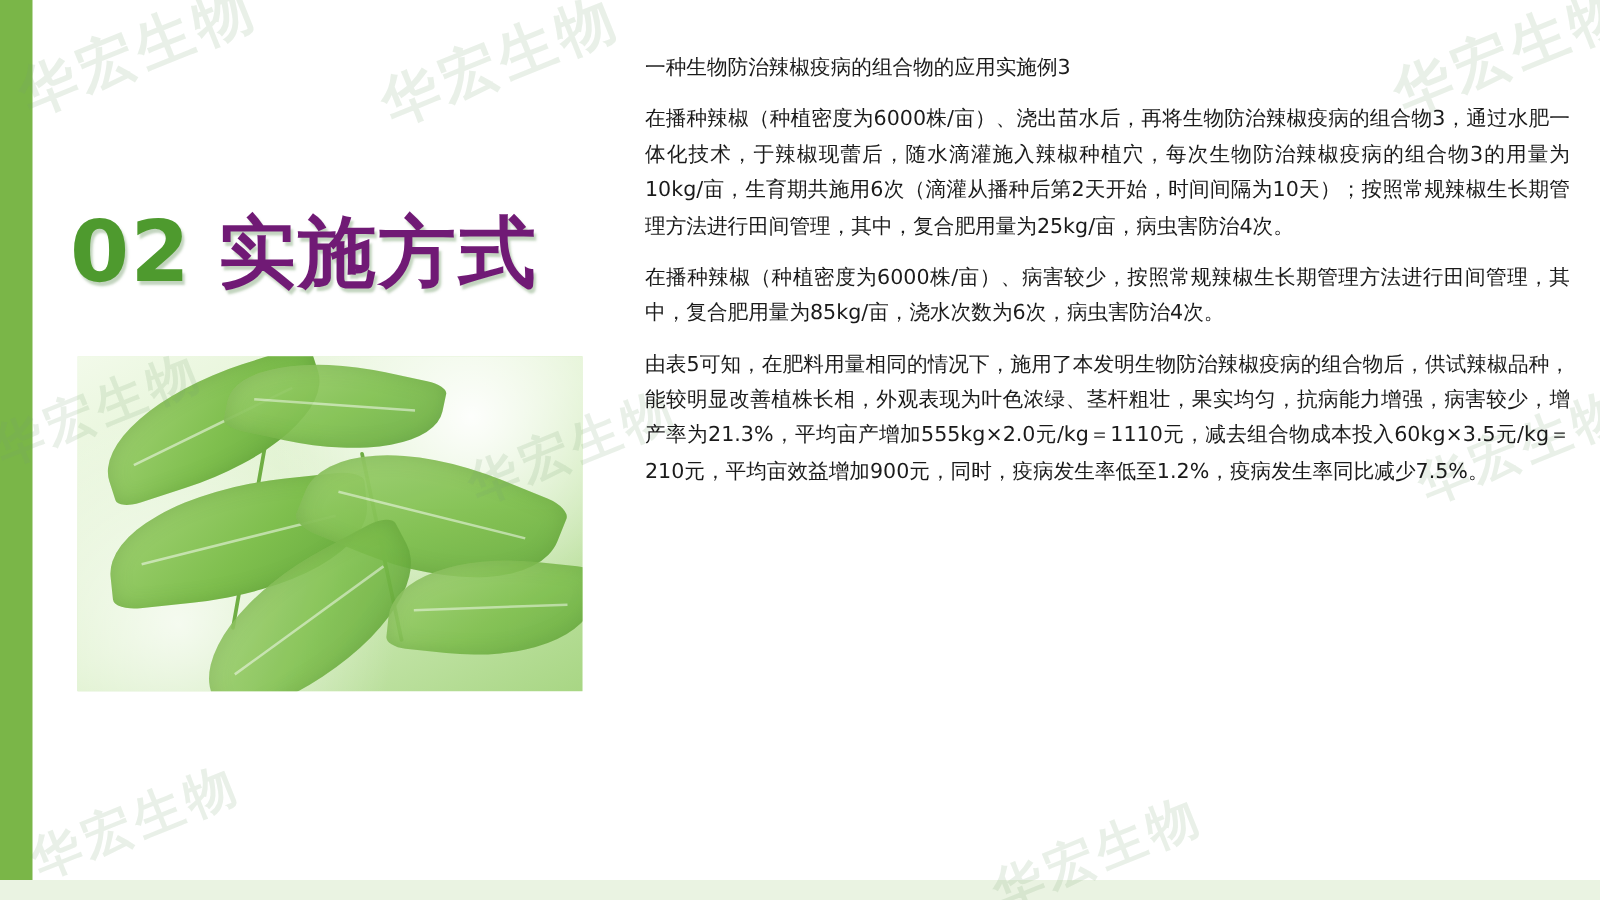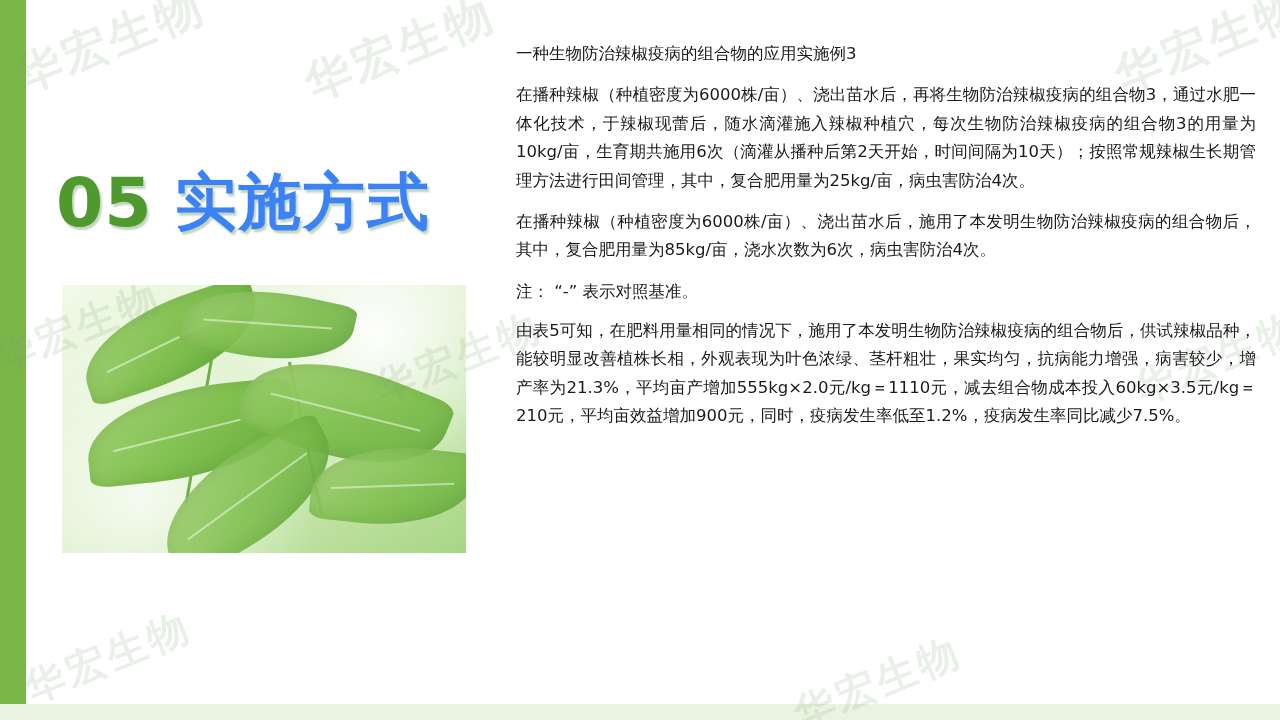--- a/index.html
+++ b/index.html
@@ -84,21 +84,21 @@
     font-size: 68px;
     font-weight: bold;
     color: #4e9a2e;
     text-shadow: 2px 3px 2px rgba(120,160,110,0.45);
     letter-spacing: 1px;
     font-family: "DejaVu Sans", "Liberation Sans", sans-serif;
   }
   .section-title {
     font-size: 62px;
     font-weight: bold;
-    color: #3b82f6;
+    color: #701a75;
     text-shadow: 2px 3px 2px rgba(120,160,110,0.45);
     letter-spacing: 2px;
     font-family: "DejaVu Sans", "Liberation Sans", sans-serif;
   }
 
   
   .leaf-photo {
     position: absolute;
     left: 36px;
     top: 285px;
@@ -166,42 +166,41 @@
 </style>
 </head>
 <body>
 
 <div class="slide">
 
   <div class="left-bar"></div>
 
   <div class="left-panel">
     <div class="section-heading">
-      <span class="section-number">05</span>
+      <span class="section-number">02</span>
       <span class="section-title">实施方式</span>
     </div>
 
     <div class="leaf-photo">
       <div class="sky"></div>
       <div class="stem s1"></div>
       <div class="stem s2"></div>
       <div class="leaf l1"></div>
       <div class="leaf l2"></div>
       <div class="leaf l3"></div>
       <div class="leaf l4"></div>
       <div class="leaf l5"></div>
       <div class="leaf l6"></div>
     </div>
   </div>
 
   <div class="content">
     <p class="para">一种生物防治辣椒疫病的组合物的应用实施例3</p>
     <p class="para">在播种辣椒（种植密度为6000株/亩）、浇出苗水后，再将生物防治辣椒疫病的组合物3，通过水肥一体化技术，于辣椒现蕾后，随水滴灌施入辣椒种植穴，每次生物防治辣椒疫病的组合物3的用量为10kg/亩，生育期共施用6次（滴灌从播种后第2天开始，时间间隔为10天）；按照常规辣椒生长期管理方法进行田间管理，其中，复合肥用量为25kg/亩，病虫害防治4次。</p>
-    <p class="para">在播种辣椒（种植密度为6000株/亩）、浇出苗水后，施用了本发明生物防治辣椒疫病的组合物后，其中，复合肥用量为85kg/亩，浇水次数为6次，病虫害防治4次。</p>
-    <p class="para tight">注： “-” 表示对照基准。</p>
+    <p class="para">在播种辣椒（种植密度为6000株/亩）、病害较少，按照常规辣椒生长期管理方法进行田间管理，其中，复合肥用量为85kg/亩，浇水次数为6次，病虫害防治4次。</p>
     <p class="para">由表5可知，在肥料用量相同的情况下，施用了本发明生物防治辣椒疫病的组合物后，供试辣椒品种，能较明显改善植株长相，外观表现为叶色浓绿、茎杆粗壮，果实均匀，抗病能力增强，病害较少，增产率为21.3%，平均亩产增加555kg×2.0元/kg＝1110元，减去组合物成本投入60kg×3.5元/kg＝210元，平均亩效益增加900元，同时，疫病发生率低至1.2%，疫病发生率同比减少7.5%。</p>
   </div>
 
   <div class="watermark-layer">
     <div class="wm" style="left:10px;  top:10px;">华宏生物</div>
     <div class="wm" style="left:300px; top:18px;">华宏生物</div>
     <div class="wm" style="left:1110px;top:10px;">华宏生物</div>
     <div class="wm small" style="left:-10px; top:300px;">华宏生物</div>
     <div class="wm small" style="left:370px; top:330px;">华宏生物</div>
     <div class="wm small" style="left:1130px;top:330px;">华宏生物</div>

